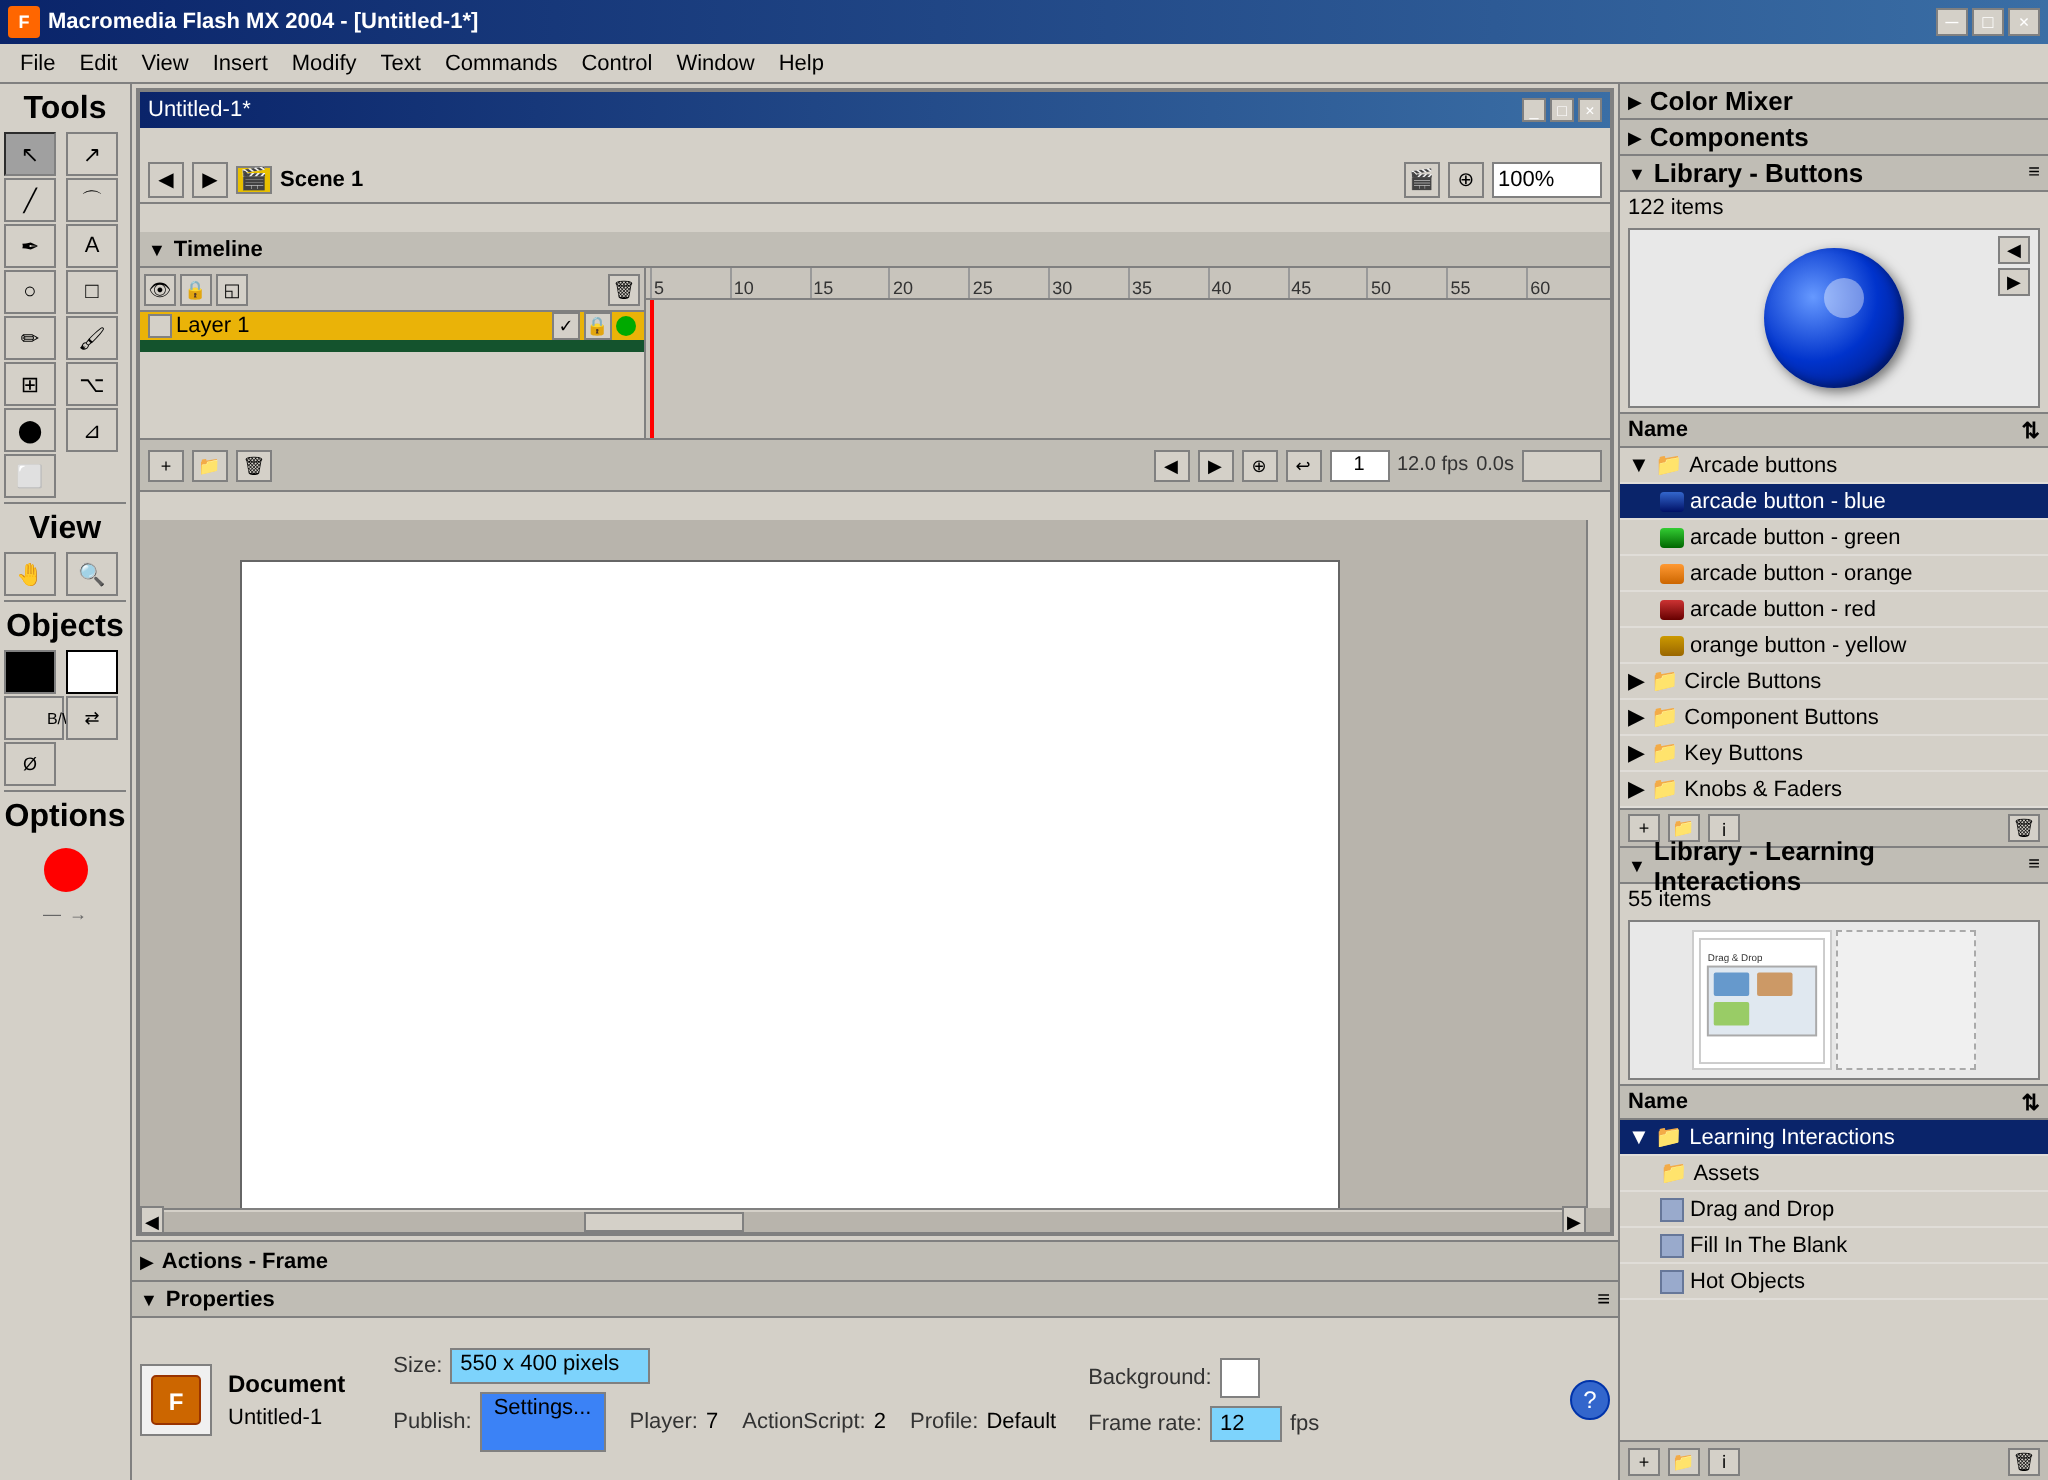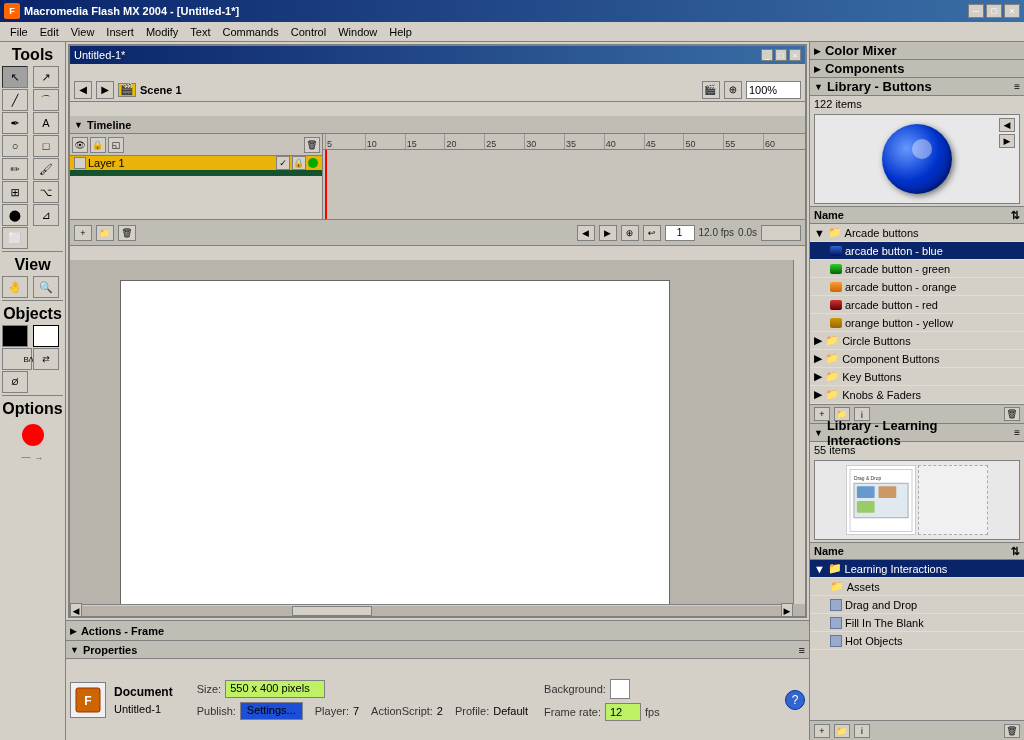--- a/index.html
+++ b/index.html
@@ -254,22 +254,22 @@
     .properties-content {
       flex: 1;
       display: flex;
       align-items: center;
       padding: 4px;
       gap: 8px;
     }
     .doc-icon { width: 36px; height: 36px; background: #f0f0f0; border: 1px solid #808080; display: flex; align-items: center; justify-content: center; font-size: 18px; }
     .prop-field { display: flex; align-items: center; gap: 4px; }
     .prop-label { font-size: 11px; color: #333; }
-    .prop-value { height: 18px; background: #bef264; border: 1px solid #808080; padding: 1px 4px; font-size: 11px; min-width: 80px; }
-    .prop-btn { height: 18px; background: #1d4ed8; border: 1px solid #808080; padding: 1px 6px; font-size: 11px; cursor: pointer; }
+    .prop-value { height: 18px; background: #7dd3fc; border: 1px solid #808080; padding: 1px 4px; font-size: 11px; min-width: 80px; }
+    .prop-btn { height: 30px; background: #3b82f6; border: 1px solid #808080; padding: 1px 6px; font-size: 11px; cursor: pointer; }
     .color-box { width: 20px; height: 20px; border: 1px solid #808080; }
 
     
     .right-panel {
       width: 215px;
       background: #d4d0c8;
       border-left: 1px solid #808080;
       display: flex;
       flex-direction: column;
       overflow: hidden;

